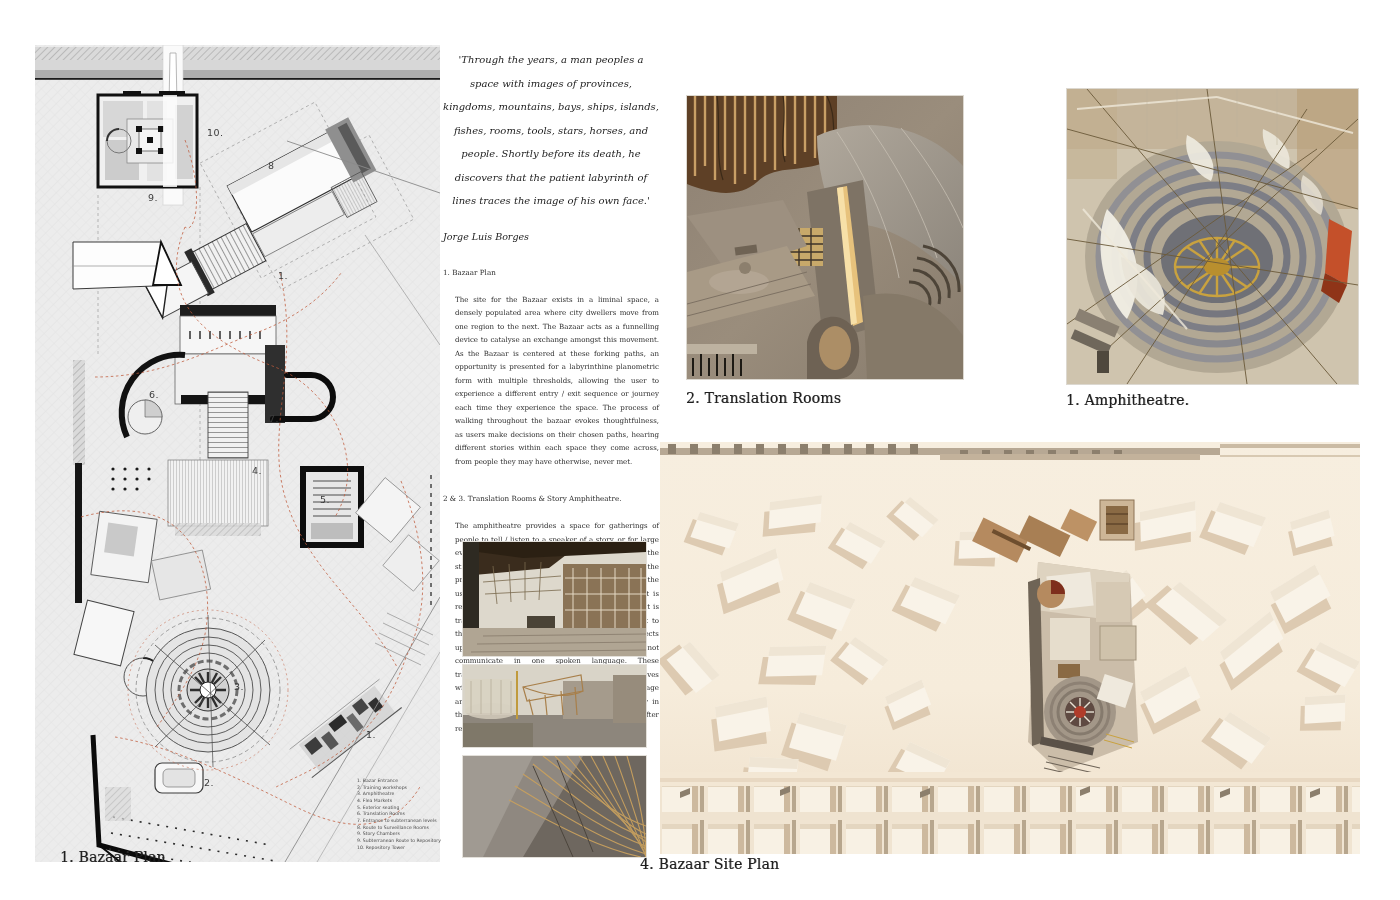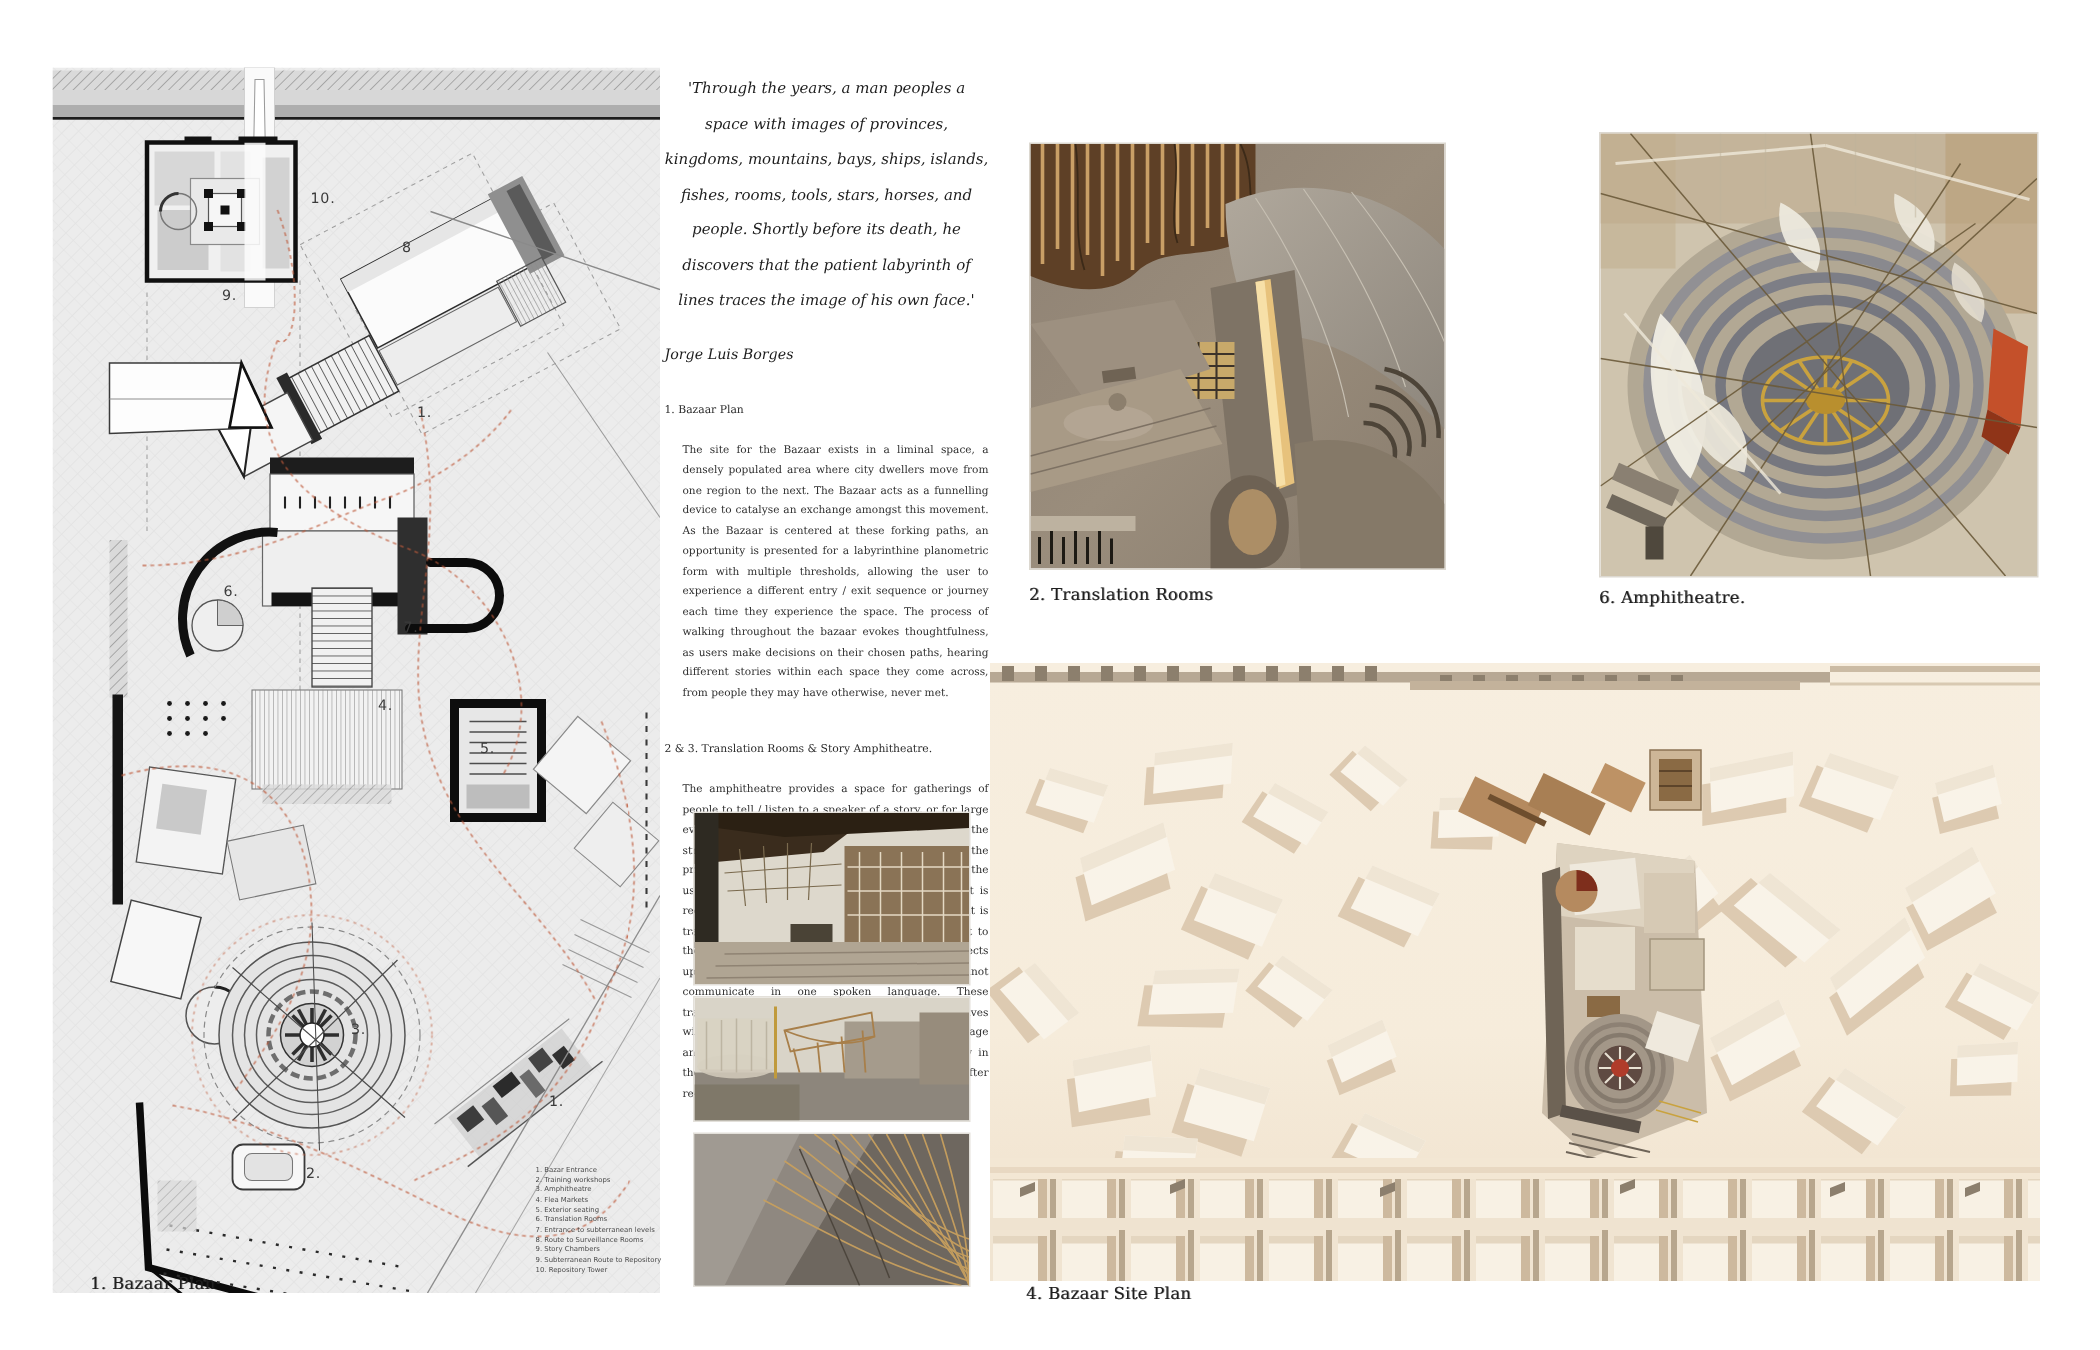--- a/index.html
+++ b/index.html
@@ -8,21 +8,21 @@
   .abs{position:absolute;}
 
   
   .plan-panel{left:35px;top:45px;width:405px;height:817px;}
   .plan-svg{position:absolute;left:0;top:0;}
   .plan-mark{position:absolute;font-family:"DejaVu Sans",sans-serif;font-size:9.5px;color:#3b3b3b;letter-spacing:.5px;}
   .plan-legend{position:absolute;left:322px;top:733px;width:80px;
                font-family:"DejaVu Sans",sans-serif;font-size:4.6px;line-height:1.45;color:#4a4a4a;}
   .plan-legend div{white-space:nowrap;}
 
-  .caption{position:absolute;font-family:"DejaVu Serif",serif;font-size:11px;color:#1f1f1f;
+  .caption{position:absolute;font-family:"DejaVu Serif",serif;font-size:14px;color:#1f1f1f;
            text-shadow:.6px 0 0 rgba(30,30,30,.55);letter-spacing:.2px;}
 
   
   .text-col{left:443px;top:48px;width:216px;}
   .quote{font-style:italic;font-size:10px;line-height:2.35;text-align:center;color:#1c1c1c;}
   .quote-attrib{font-style:italic;font-size:9.5px;margin-top:18px;color:#1c1c1c;}
   .sec-title{font-size:7.2px;font-weight:normal;margin:26px 0 0 0;color:#2a2a2a;}
   .body-text{font-size:7.05px;line-height:1.92;text-align:justify;margin:16px 0 0 12px;color:#2e2e2e;}
   .thumbs{position:absolute;left:462px;top:541px;width:183px;}
   .thumb{display:block;margin-bottom:7px;border:1px solid #e3e0da;}
@@ -518,21 +518,21 @@
       <rect x="30" y="262" width="12" height="22" fill="#4f483d"></rect>
 
       <g stroke="#bdb29a" stroke-width="1" opacity=".5">
         <line x1="80" y1="0" x2="80" y2="60"></line>
           <line x1="110" y1="0" x2="110" y2="50"></line>
           <line x1="170" y1="0" x2="170" y2="48"></line>
           <line x1="210" y1="0" x2="210" y2="56"></line>
       </g>
     </svg>
   </section>
-  <div class="caption" style="left:1066px;top:392px">6. Amphitheatre.</div>
+  <div class="caption" style="left:1066px;top:392px">1. Amphitheatre.</div>
 
   <section class="abs site-render">
     <svg width="700" height="412" viewBox="0 0 700 412">
       <defs>
         <linearGradient id="site-bg" x1="0" y1="0" x2="0" y2="1">
           <stop offset="0" stop-color="#f7eedf"></stop>
             <stop offset=".6" stop-color="#f6ecdb"></stop>
             <stop offset="1" stop-color="#efe0cb"></stop>
         </linearGradient>
         <g id="bldg">
@@ -663,15 +663,15 @@
       <g fill="#8c7f6d">
         <polygon points="20,350 30,346 30,352 20,356"></polygon>
           <polygon points="120,348 130,344 130,350 120,354"></polygon>
         <polygon points="260,350 270,346 270,352 260,356"></polygon>
           <polygon points="420,348 430,344 430,350 420,354"></polygon>
         <polygon points="560,350 570,346 570,352 560,356"></polygon>
           <polygon points="650,350 660,346 660,352 650,356"></polygon>
       </g>
     </svg>
   </section>
-  <div class="caption" style="left:684px;top:856px">4. Bazaar Site Plan</div>
+  <div class="caption" style="left:640px;top:856px">4. Bazaar Site Plan</div>
 
 </div>
 
 </body></html>

